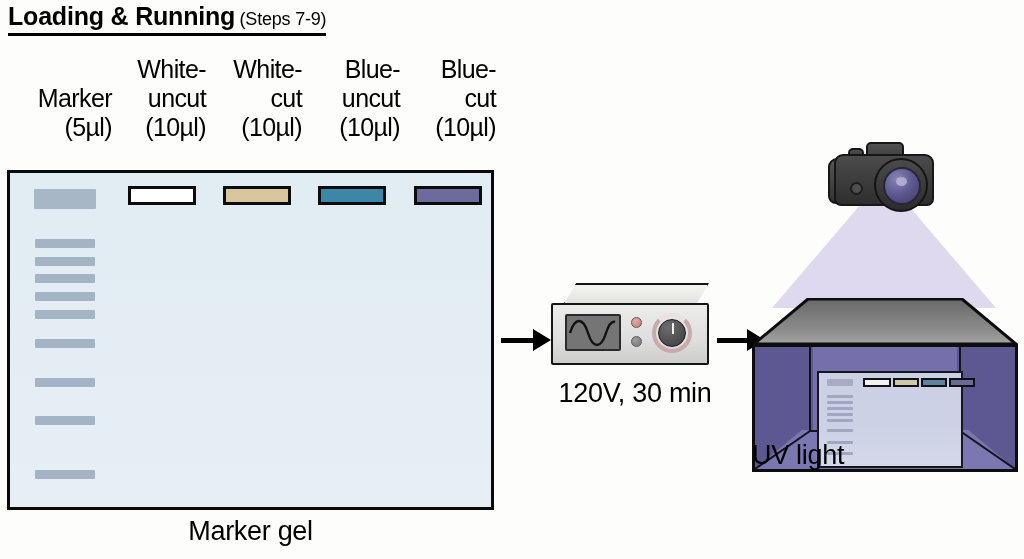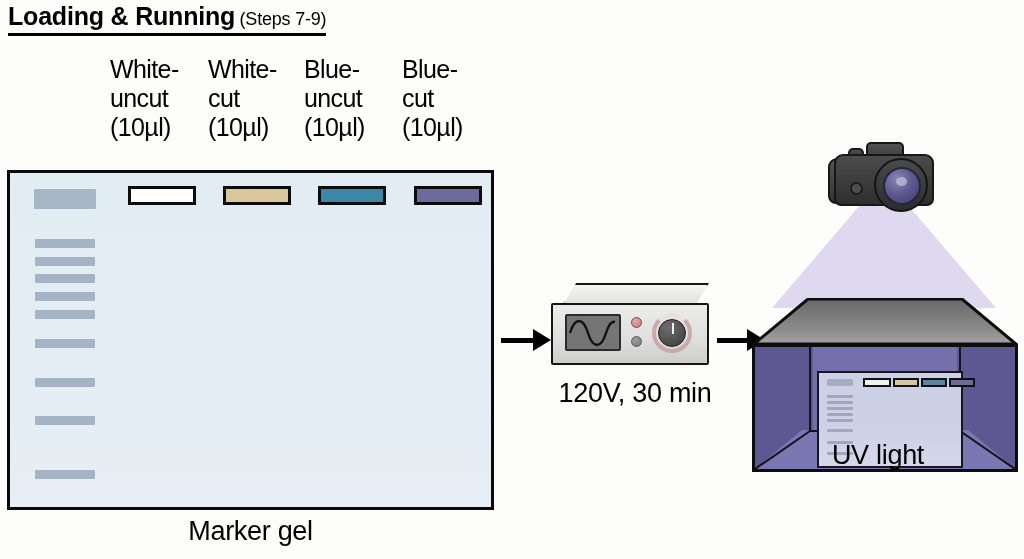--- a/index.html
+++ b/index.html
@@ -20,21 +20,21 @@
     padding-bottom:2px;
     white-space:nowrap;
   }
   #header .t-bold{font-size:25px;font-weight:bold;letter-spacing:-0.2px;}
   #header .t-reg{font-size:18px;font-weight:normal;letter-spacing:-0.2px;}
 
   
   #lane-labels{position:absolute;left:4px;top:54px;width:500px;height:110px;}
   .lane-label{
     position:absolute;
-    text-align:left;
+    text-align:right;
     font-size:25px;
     line-height:29px;
     letter-spacing:-0.6px;
     white-space:nowrap;
   }
   .lane-label .ln{display:block;}
 
   
   #gel-box{
     position:absolute;left:7px;top:170px;
@@ -188,21 +188,21 @@
   .mini-marker{
     position:absolute;left:8px;height:7px;width:26px;
     background:#a9abc3;border-radius:1px;
   }
   .mini-band{
     position:absolute;left:8px;height:3px;width:26px;
     background:#a3a6c0;border-radius:1px;
   }
   #uv-caption{
     position:absolute;left:752px;top:440px;width:252px;
-    text-align:center;font-size:27px;letter-spacing:-0.3px;
+    font-size:27px;letter-spacing:-0.3px;
   }
 
   
   #camera{position:absolute;left:826px;top:136px;width:116px;height:80px;}
   #cam-body{
     position:absolute;left:8px;top:18px;width:100px;height:52px;
     background:linear-gradient(180deg,#4b4b4b 0%,#3a3a3a 60%,#2e2e2e 100%);
     border:2px solid #171717;
     box-sizing:border-box;
     border-radius:9px 9px 7px 7px;
@@ -261,20 +261,24 @@
 
 <div class="stage">
 
   <div id="header">
     <span class="t-bold">Loading &amp; Running</span>
     <span class="t-reg">(Steps 7-9)</span>
   </div>
 
   <div id="lane-labels">
 
+    <div class="lane-label" style="left:0px;top:30px;width:108px;">
+      <span class="ln">Marker</span>
+      <span class="ln">(5µl)</span>
+    </div>
 
     <div class="lane-label" style="left:106px;top:1px;width:96px;">
       <span class="ln">White-</span>
       <span class="ln">uncut</span>
       <span class="ln">(10µl)</span>
     </div>
 
     <div class="lane-label" style="left:204px;top:1px;width:94px;">
       <span class="ln">White-</span>
       <span class="ln">cut</span>

